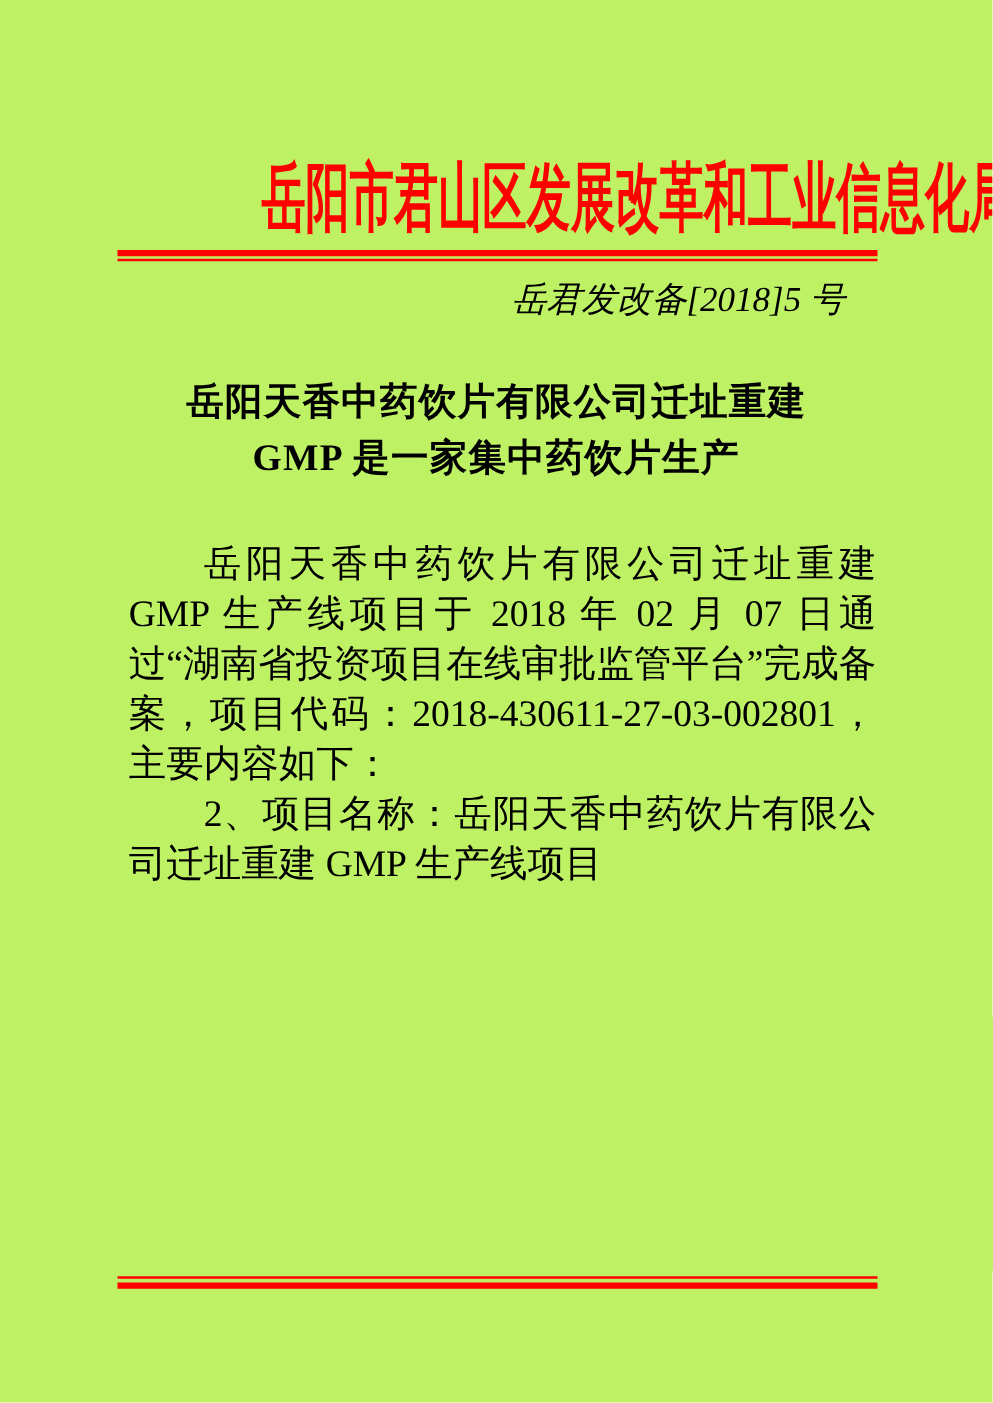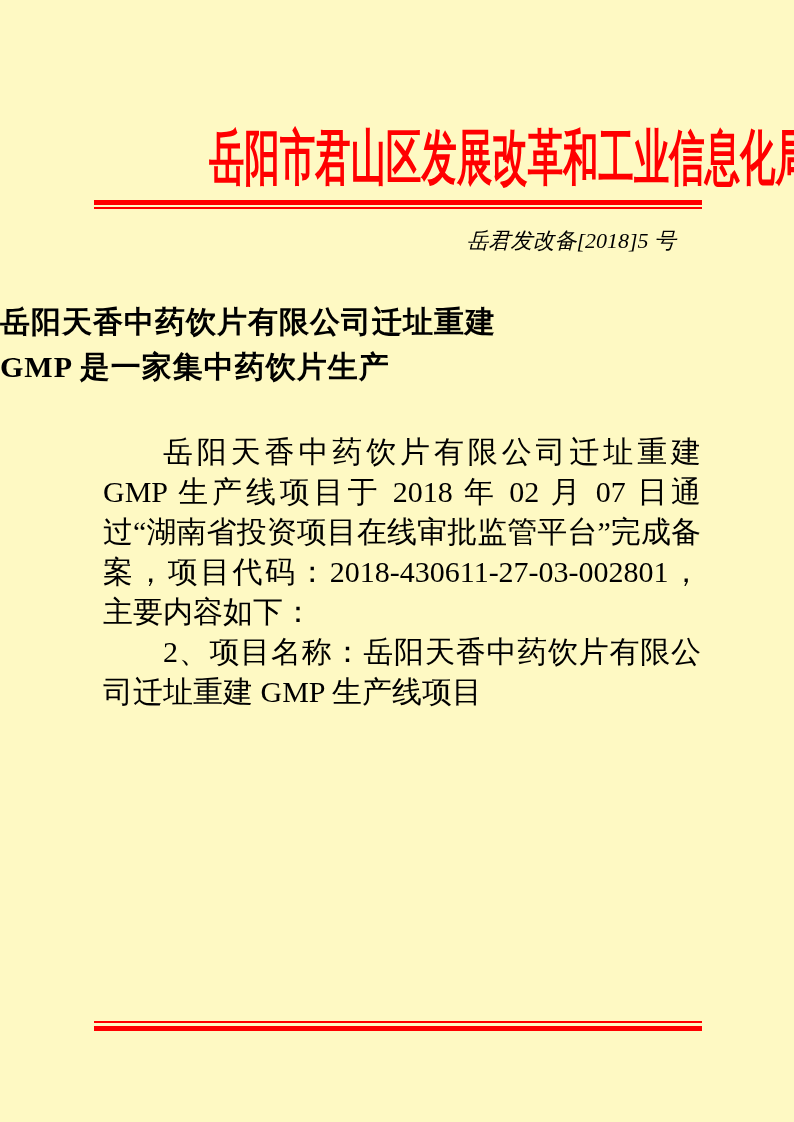--- a/index.html
+++ b/index.html
@@ -2,21 +2,21 @@
 <html style="--accent: #ff0000; --ink: #000000;"><head>
 <meta charset="utf-8">
 <style>
   :root { --accent: #ff0000; --ink: #000000; }
   * { box-sizing: border-box; }
   html, body { margin: 0; padding: 0; background: #ffffff; }
   .page {
     position: relative;
     width: 794px;
     height: 1122px;
-    background: #fef9c3;
+    background: #bef264;
     overflow: hidden;
     color: var(--ink);
     font-family: "Liberation Serif", "DejaVu Serif", serif;
   }
 
   
   .agency-wrap {
     position: absolute;
     top: 127px;
     left: 0;
@@ -45,34 +45,34 @@
   .rule-bottom { top: 1021px; }
   .rule-bottom .thin  { height: 2px; background: var(--accent); }
   .rule-bottom .gap   { height: 3px; }
   .rule-bottom .thick { height: 5px; background: var(--accent); }
 
   
   .docnum {
     position: absolute;
     top: 226px;
     right: 118px;
-    font-size: 22px;
+    font-size: 28px;
     line-height: 30px;
     font-style: italic;
     white-space: nowrap;
   }
 
   
   .title {
     position: absolute;
     top: 299px;
     left: 0;
     width: 100%;
     margin: 0;
-    text-align: left;
+    text-align: center;
     font-size: 30px;
     font-weight: bold;
     line-height: 45px;
     letter-spacing: 1px;
   }
   .tline { display: block; }
 
   
   .body-text {
     position: absolute;

